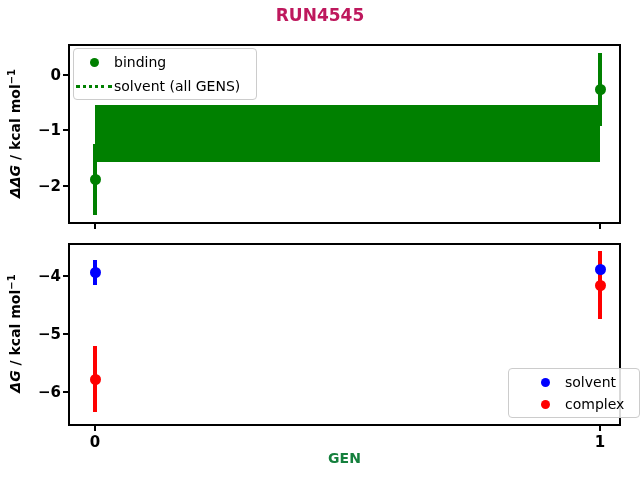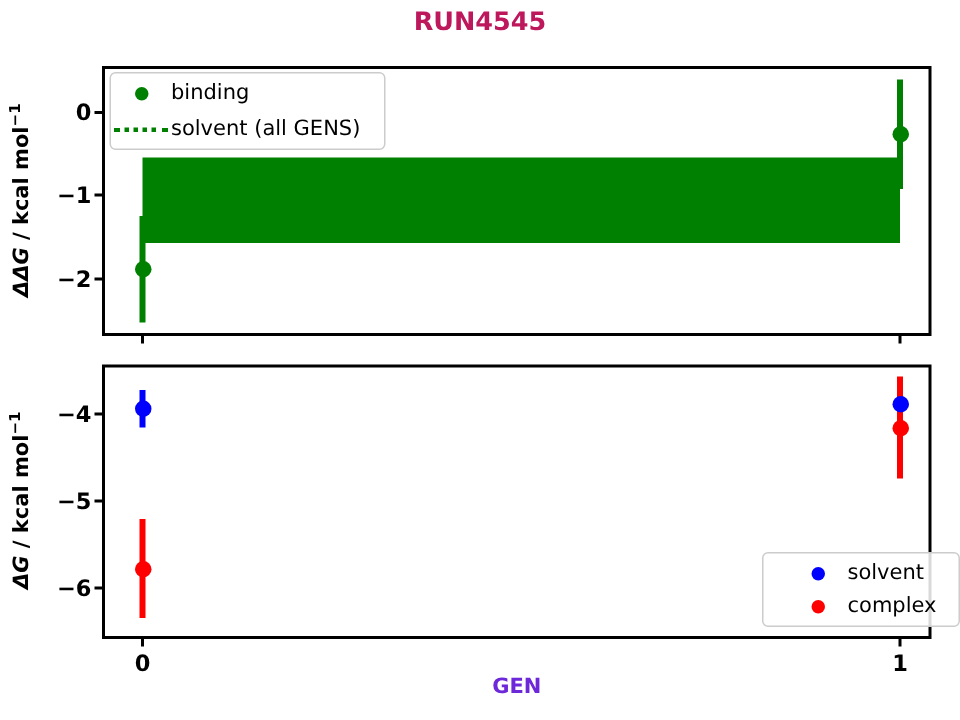--- a/index.html
+++ b/index.html
@@ -15,21 +15,21 @@
   #axes-bottom { left:68px; top:243px; width:553px; height:183px; }
 
   .ylabel { position:absolute; width:220px; text-align:center; white-space:nowrap;
             font-size:14px; font-weight:bold; color:#000; transform:rotate(-90deg); }
   .ylabel-top    { left:-96px; top:125px; }
   .ylabel-bottom { left:-96px; top:325px; }
   .ylabel .math { font-style:italic; }
   .ylabel sup { font-size:10px; vertical-align:5px; }
 
   .xlabel { position:absolute; left:68px; top:450px; width:553px; text-align:center;
-            font-size:14px; font-weight:bold; color:#6d28d9; }
+            font-size:14px; font-weight:bold; color:#15803d; }
 
   
   .ytick-mark { position:absolute; left:-7px; width:5px; height:2px; background:#000; }
   .xtick-mark { position:absolute; width:2px; height:5px; background:#000; }
   .ytick-label { position:absolute; left:-57px; width:48px; text-align:right;
                  font-size:15px; font-weight:bold; color:#000; height:20px; line-height:20px; }
   .xtick-label { position:absolute; width:30px; text-align:center;
                  font-size:15px; font-weight:bold; color:#000; height:20px; line-height:20px; }
   .band   { position:absolute; z-index:1; }
   .ebar   { position:absolute; width:4px; z-index:2; }

